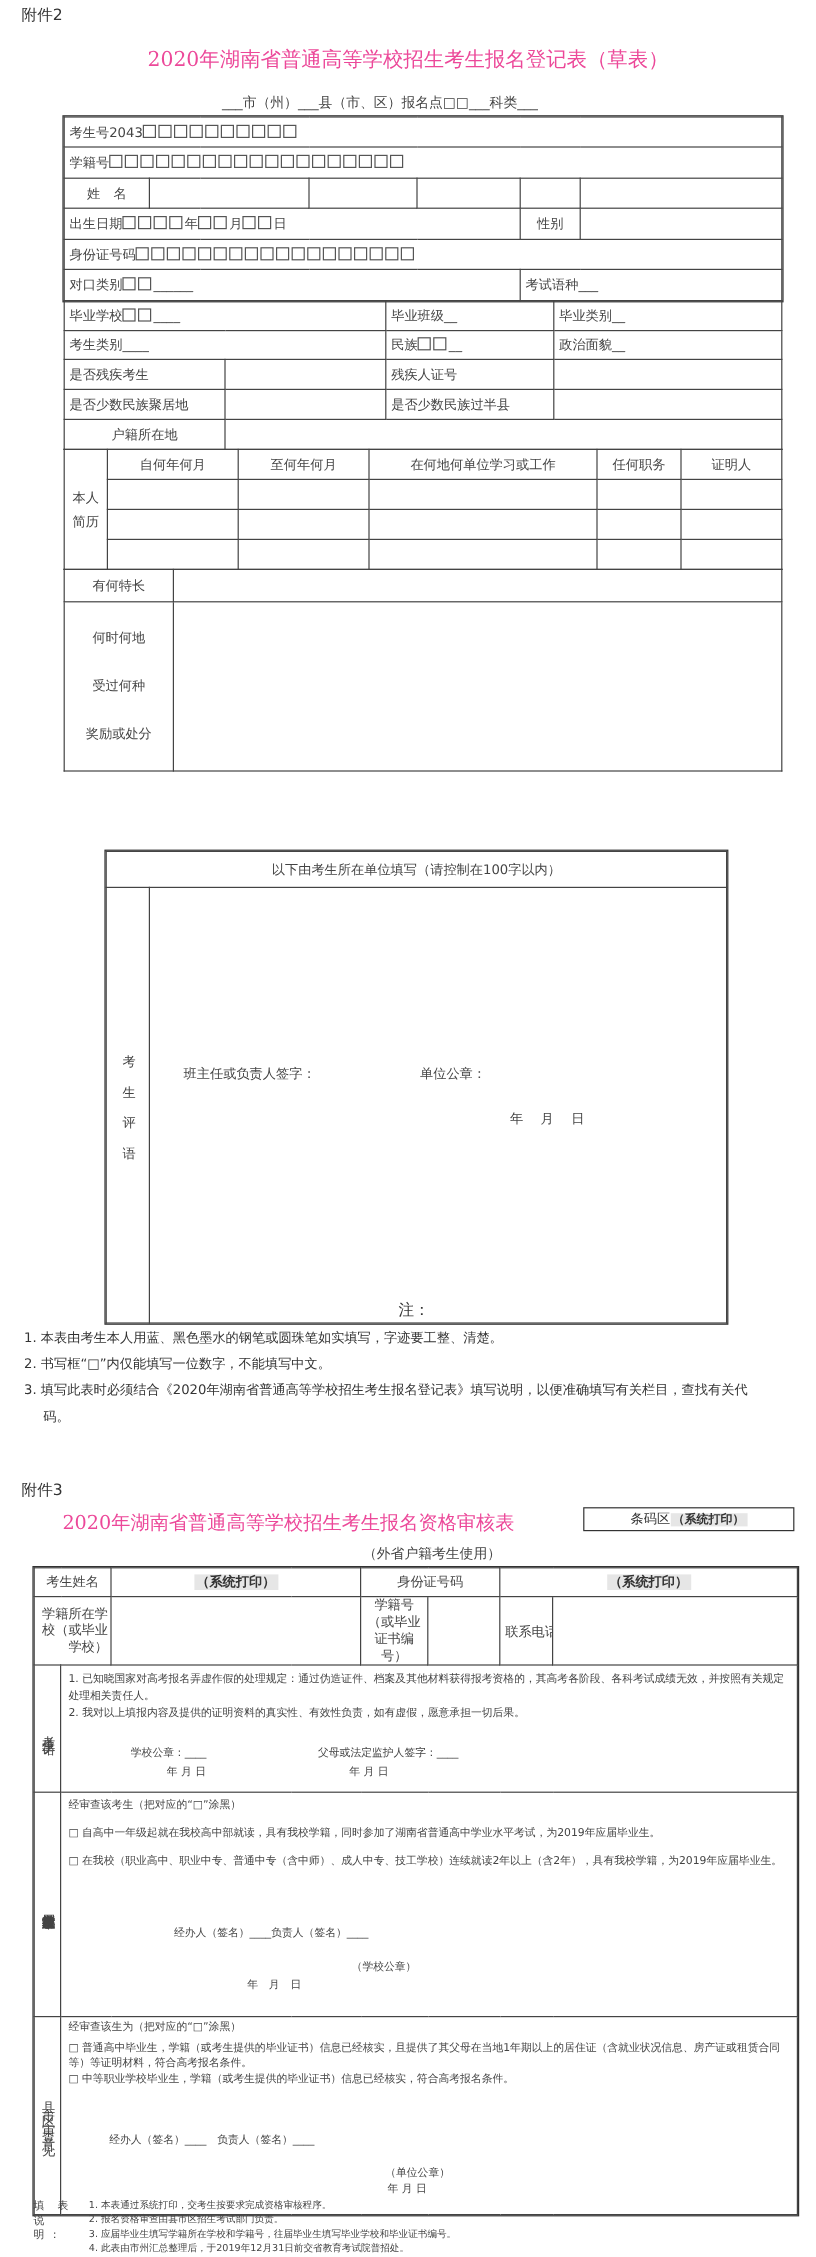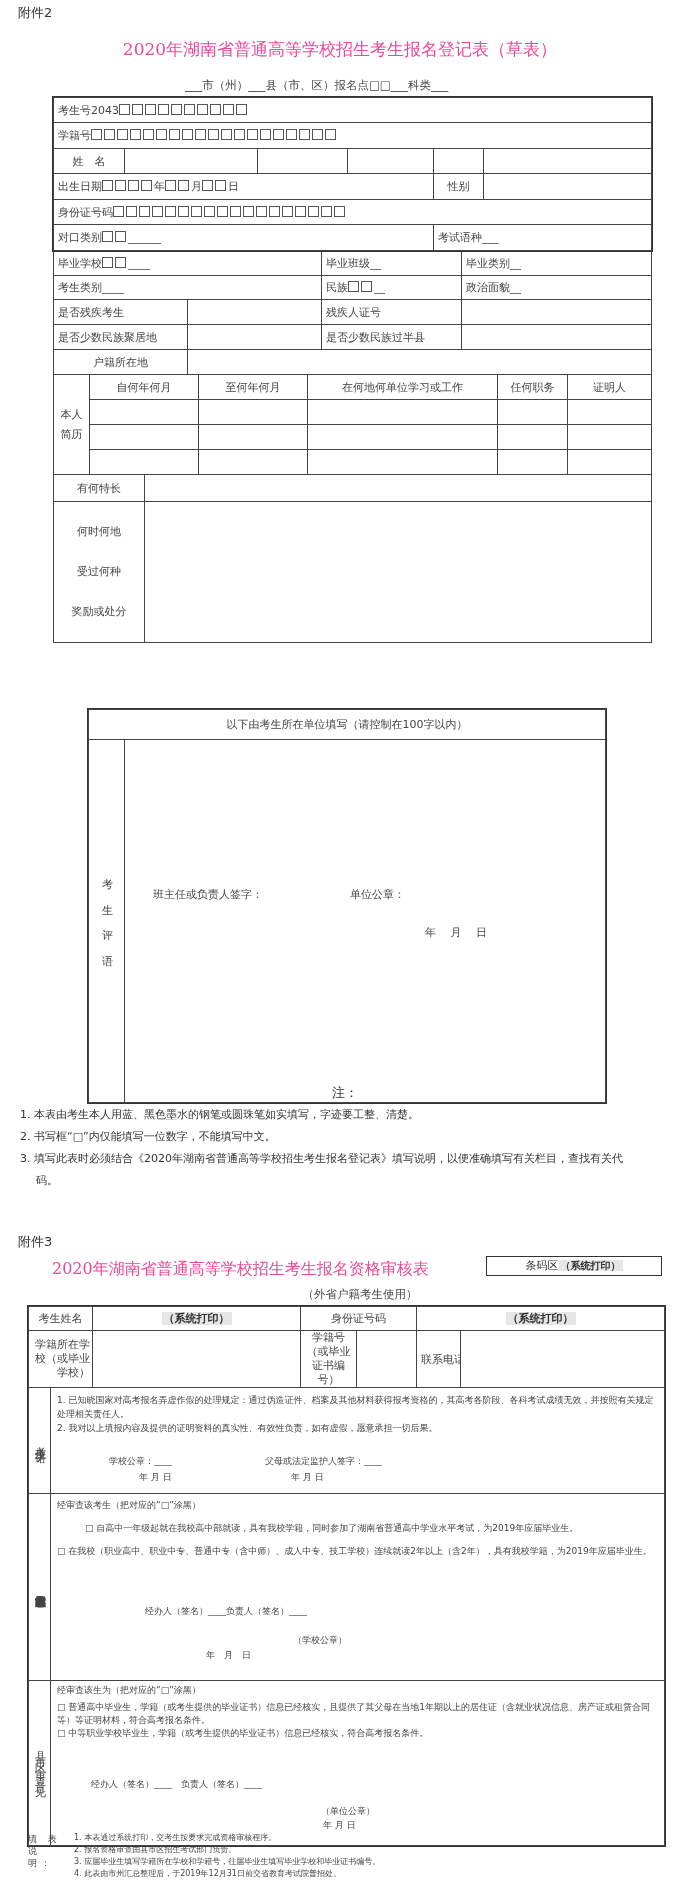--- a/index.html
+++ b/index.html
@@ -248,21 +248,21 @@
       <span class="abs small" style="left:240px;top:83px;">年 月 日</span>
     </td>
   </tr>
 
   <tr style="height:187px">
     <td class="c" style="padding:0;">
       <div class="vert" style="margin:auto;line-height:12px;letter-spacing:0;font-size:11px;">应届生学籍所在学校审查意见</div>
     </td>
     <td colspan="7" class="wrap" style="position:relative;vertical-align:top;padding:5px 6px;">
       <div class="small">经审查该考生（把对应的“□”涂黑）</div>
-      <div class="small" style="margin-top:10px;margin-left:28px;">□ 自高中一年级起就在我校高中部就读，具有我校学籍，同时参加了湖南省普通高中学业水平考试，为2019年应届毕业生。</div>
+      <div class="small" style="margin-top:10px;">□ 自高中一年级起就在我校高中部就读，具有我校学籍，同时参加了湖南省普通高中学业水平考试，为2019年应届毕业生。</div>
       <div class="small" style="margin-top:10px;">□ 在我校（职业高中、职业中专、普通中专（含中师）、成人中专、技工学校）连续就读2年以上（含2年），具有我校学籍，为2019年应届毕业生。</div>
       <span class="abs small" style="left:94px;top:111px;">经办人（签名）____负责人（签名）____</span>
       <span class="abs small" style="left:242px;top:140px;">（学校公章）</span>
       <span class="abs small" style="left:155px;top:155px;">年　月　日</span>
     </td>
   </tr>
 
   <tr style="height:165px">
     <td class="c" style="padding:0;">
       <div class="vert" style="margin:auto;line-height:12px;letter-spacing:6px;font-size:11px;">县市区审查意见</div>

